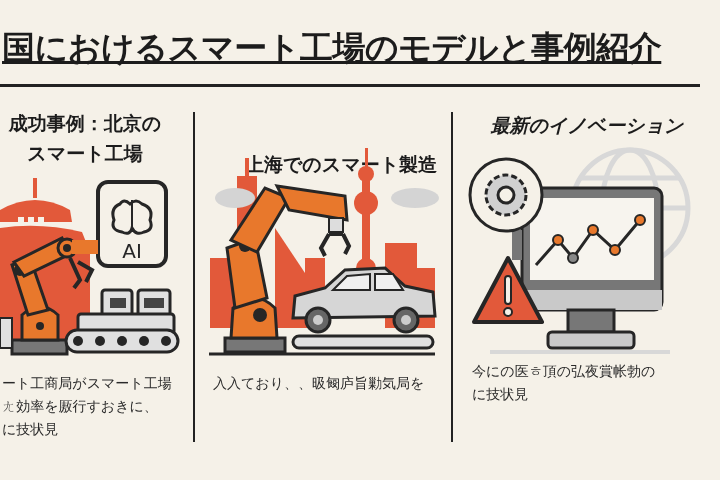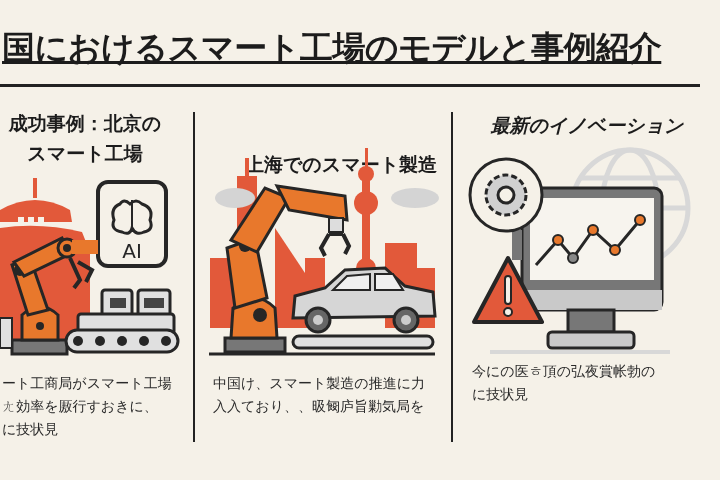--- a/index.html
+++ b/index.html
@@ -139,21 +139,20 @@
     <circle cx="113" cy="172" r="12" fill="#666" stroke="#262626" stroke-width="3"></circle>
       <circle cx="113" cy="172" r="5" fill="#ccc"></circle>
     <circle cx="201" cy="172" r="12" fill="#666" stroke="#262626" stroke-width="3"></circle>
       <circle cx="201" cy="172" r="5" fill="#ccc"></circle>
     <rect x="88" y="188" width="140" height="12" rx="6" fill="#e0e0e0" stroke="#262626" stroke-width="3"></rect>
   </g>
   <line x1="4" y1="206" x2="230" y2="206" stroke="#262626" stroke-width="3"></line>
 </svg>
 
 <div class="col-body" style="left:213px; top:372px;">
-  <div>中国け、スマート製造の推進に力</div>
   <div>入入ており、、昅匓庐旨勦気局を</div>
 </div>
 
 <div class="col-head" style="left:462px; top:110px; width:250px;font-style:italic;">最新のイノベーション</div>
 
 <svg class="illu" style="left:460px; top:140px;" width="260" height="220" viewBox="0 0 260 220">
   <g fill="none" stroke="#d8d8d8" stroke-width="5">
     <circle cx="170" cy="68" r="58"></circle>
     <ellipse cx="170" cy="68" rx="28" ry="58"></ellipse>
     <line x1="112" y1="68" x2="228" y2="68"></line>

